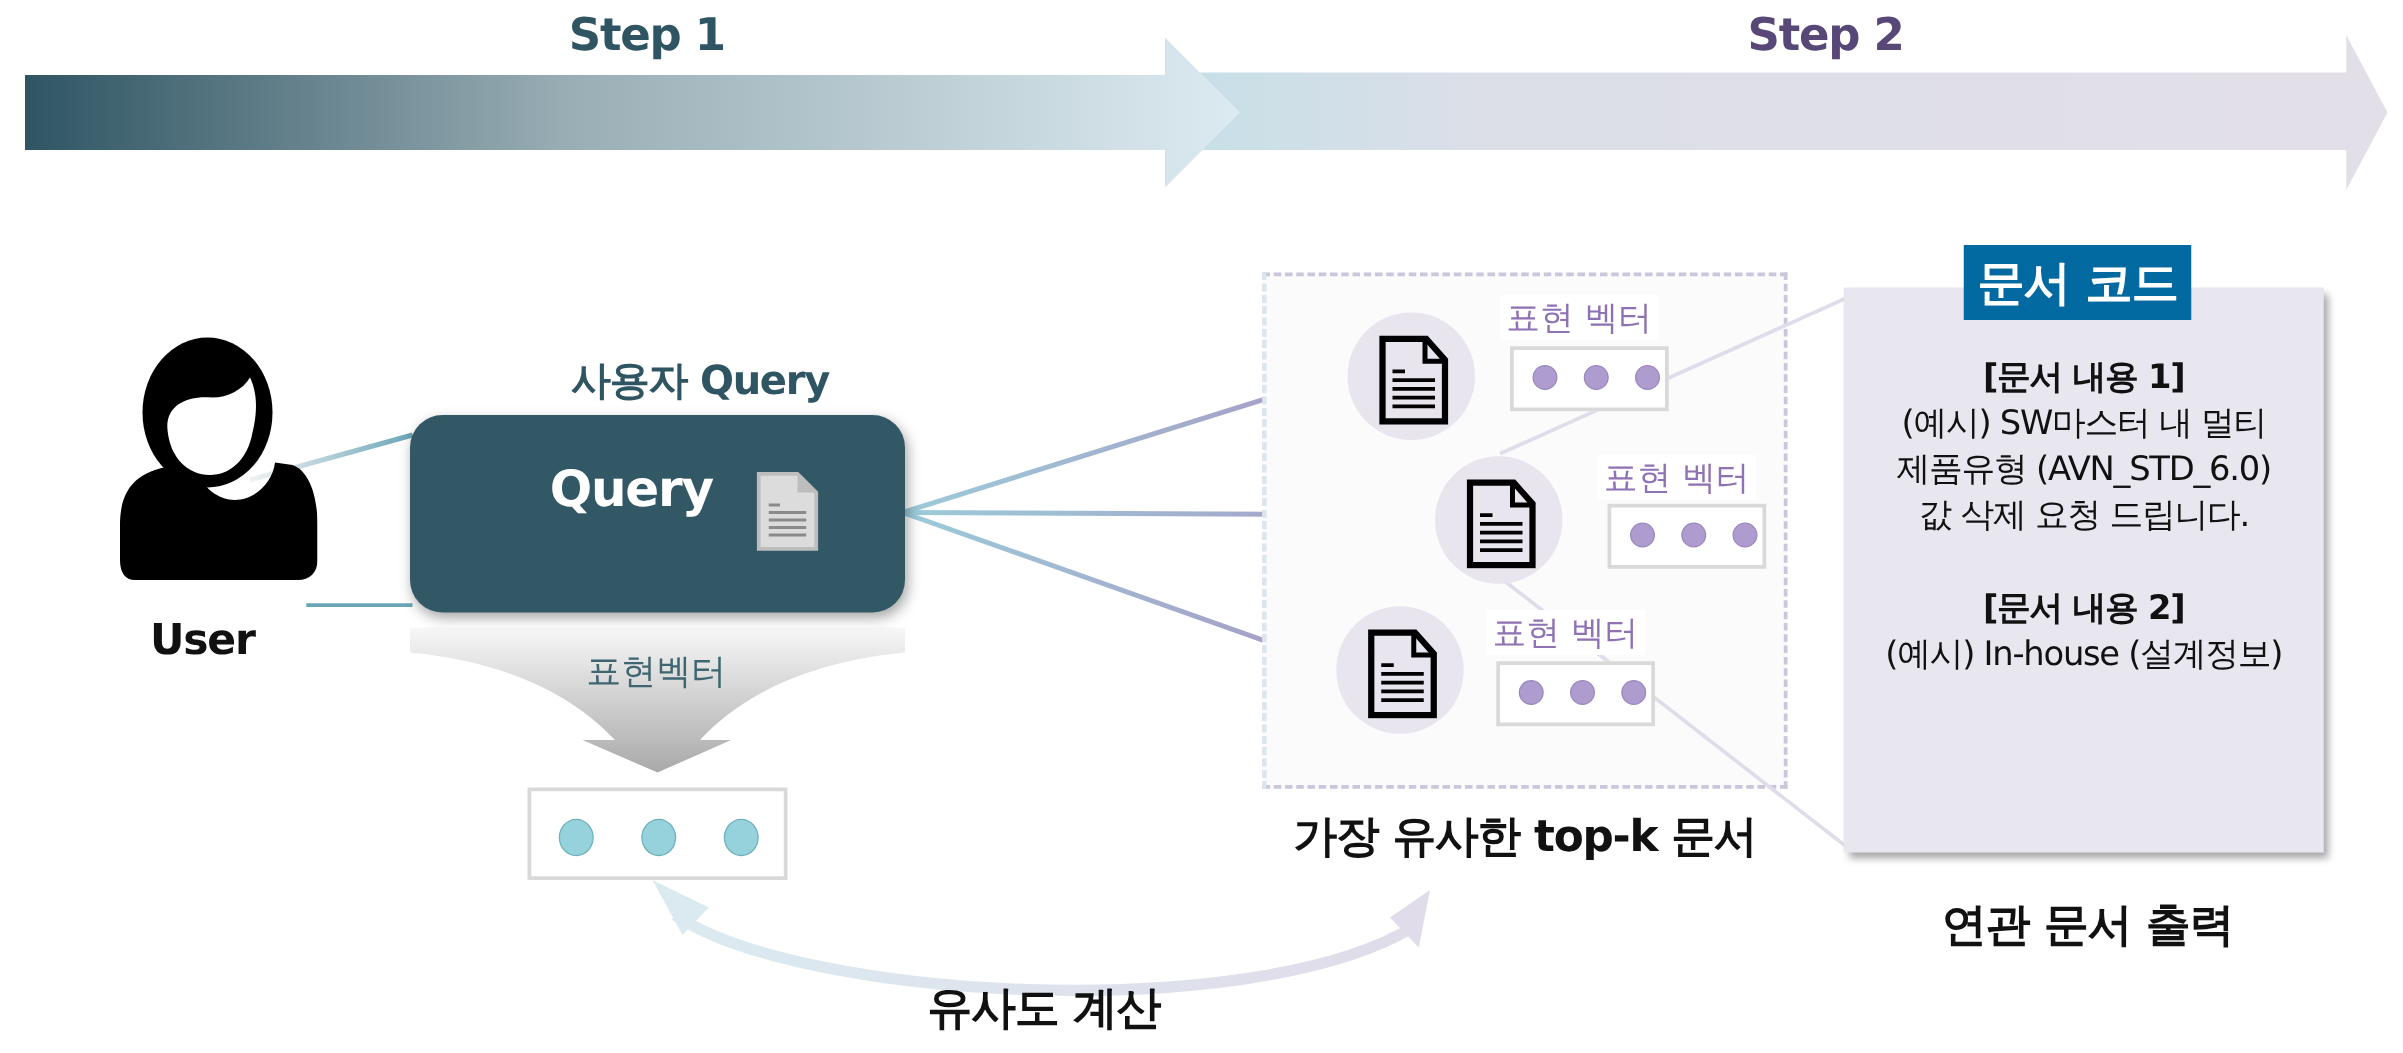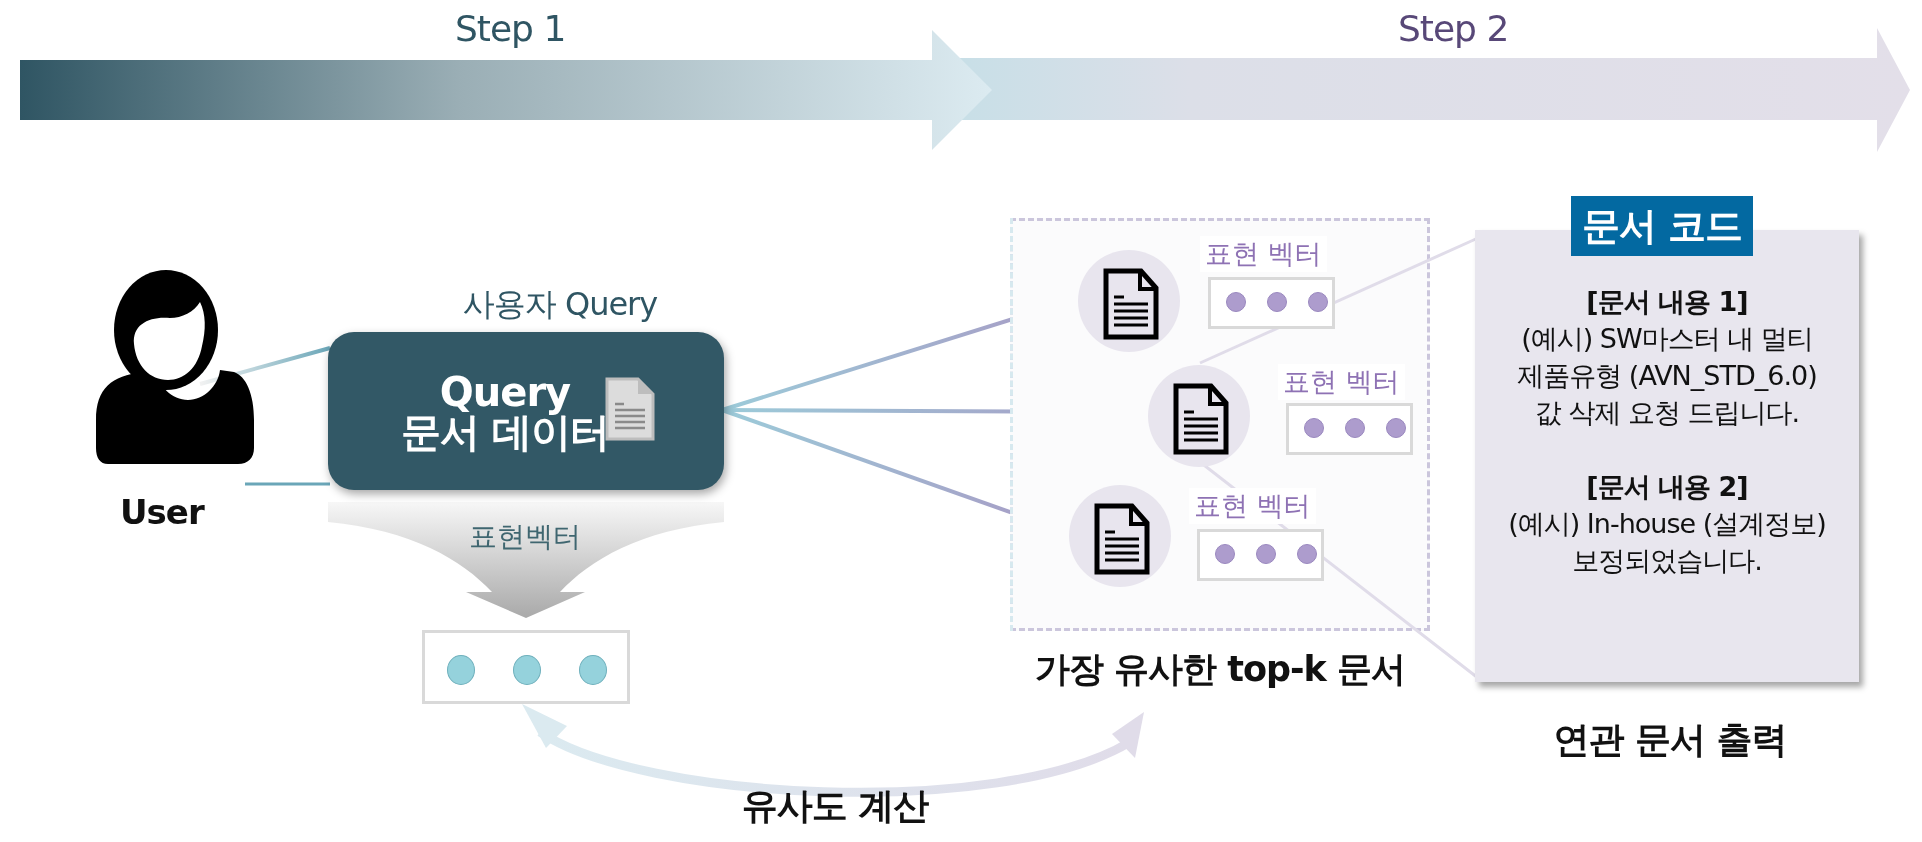--- a/index.html
+++ b/index.html
@@ -1,30 +1,30 @@
 <!DOCTYPE html>
 <html><head>
   <meta charset="utf-8">
   <style>
     html, body { margin: 0; padding: 0; background: #ffffff; }
     body { width: 1922px; height: 842px; position: relative; overflow: hidden;
            font-family: "DejaVu Sans", sans-serif; }
     .abs { position: absolute; }
     svg.full { position: absolute; left: 0; top: 0; }
 
-    .step-label { font-weight: normal; font-size: 36px; letter-spacing: -1px; }
+    .step-label { font-weight: bold; font-size: 36px; letter-spacing: -1px; }
     #step1-label { left: 455px; top: 8px; color: #2f5563; }
     #step2-label { left: 1398px; top: 8px; color: #584878; }
 
     
     #user-label { left: 120px; top: 492px; width: 100px; 
                   font-weight: bold; font-size: 34px; color: #111; letter-spacing: -1px; }
 
     #query-title { left: 380px; top: 283px; width: 360px; text-align: center;
-                   font-weight: normal; font-size: 32px; color: #2f5563; letter-spacing: -1px; }
+                   font-weight: bold; font-size: 32px; color: #2f5563; letter-spacing: -1px; }
 
     #query-box { left: 328px; top: 332px; width: 396px; height: 158px;
                  background: #325866; border-radius: 26px;
                  box-shadow: 2px 4px 10px rgba(0,0,0,0.35); }
     #query-text { left: 390px; top: 372px; width: 230px; text-align: center;
                   color: #ffffff; font-weight: bold; font-size: 40px; line-height: 40px; letter-spacing: -1px; }
     #query-doc-icon { left: 604px; top: 376px; }
 
     #repvec-label { left: 440px; top: 518px; width: 170px; text-align: center;
                     font-size: 28px; color: #3f6670; font-family: Liberation Mono, monospace; }
@@ -130,21 +130,20 @@
   <path d="M30,196 C22,196 18,190 18,180 L18,152 C18,120 34,108 64,104 L78,102 C80,118 94,132 110,132 C126,132 140,118 142,102 L156,104 C168,108 176,126 176,152 L176,180 C176,190 170,196 160,196 Z" fill="#000"></path>
   <ellipse cx="88" cy="62" rx="52" ry="60" fill="#000"></ellipse>
   <path d="M56,76 C54,56 72,48 92,50 C104,50 116,44 122,34 C128,46 128,62 124,78 C120,100 106,112 90,112 C72,112 58,98 56,76 Z" fill="#fff"></path>
 </svg>
 <div id="user-label" class="abs">User</div>
 
 <div id="query-title" class="abs">사용자 Query</div>
 <div id="query-box" class="abs"></div>
 <div id="query-text" class="abs">
   <div>Query</div>
-  <div>문서 데이터</div>
 </div>
 <svg id="query-doc-icon" class="abs" width="52" height="66">
   <path d="M3,3 L34,3 L49,18 L49,63 L3,63 Z" fill="#dcdcdc" stroke="#bdbdbd" stroke-width="3"></path>
   <path d="M34,3 L34,18 L49,18" fill="#bdbdbd"></path>
   <g stroke="#8a8a8a" stroke-width="2.5">
     <line x1="11" y1="28" x2="20" y2="28"></line>
     <line x1="11" y1="34" x2="41" y2="34"></line>
     <line x1="11" y1="40" x2="41" y2="40"></line>
     <line x1="11" y1="46" x2="41" y2="46"></line>
     <line x1="11" y1="52" x2="41" y2="52"></line>
@@ -234,15 +233,14 @@
 <div id="output-panel" class="abs"></div>
 <div id="doc-code-tag" class="abs">문서 코드</div>
 <div id="output-text" class="abs">
   <div class="h">[문서 내용 1]</div>
   <div>(예시) SW마스터 내 멀티</div>
   <div>제품유형 (AVN_STD_6.0)</div>
   <div>값 삭제 요청 드립니다.</div>
   <div class="gap"></div>
   <div class="h">[문서 내용 2]</div>
   <div>(예시) In-house (설계정보)</div>
-  <div>보정되었습니다.</div>
 </div>
 <div id="output-label" class="abs">연관 문서 출력</div>
 
 </body></html>

